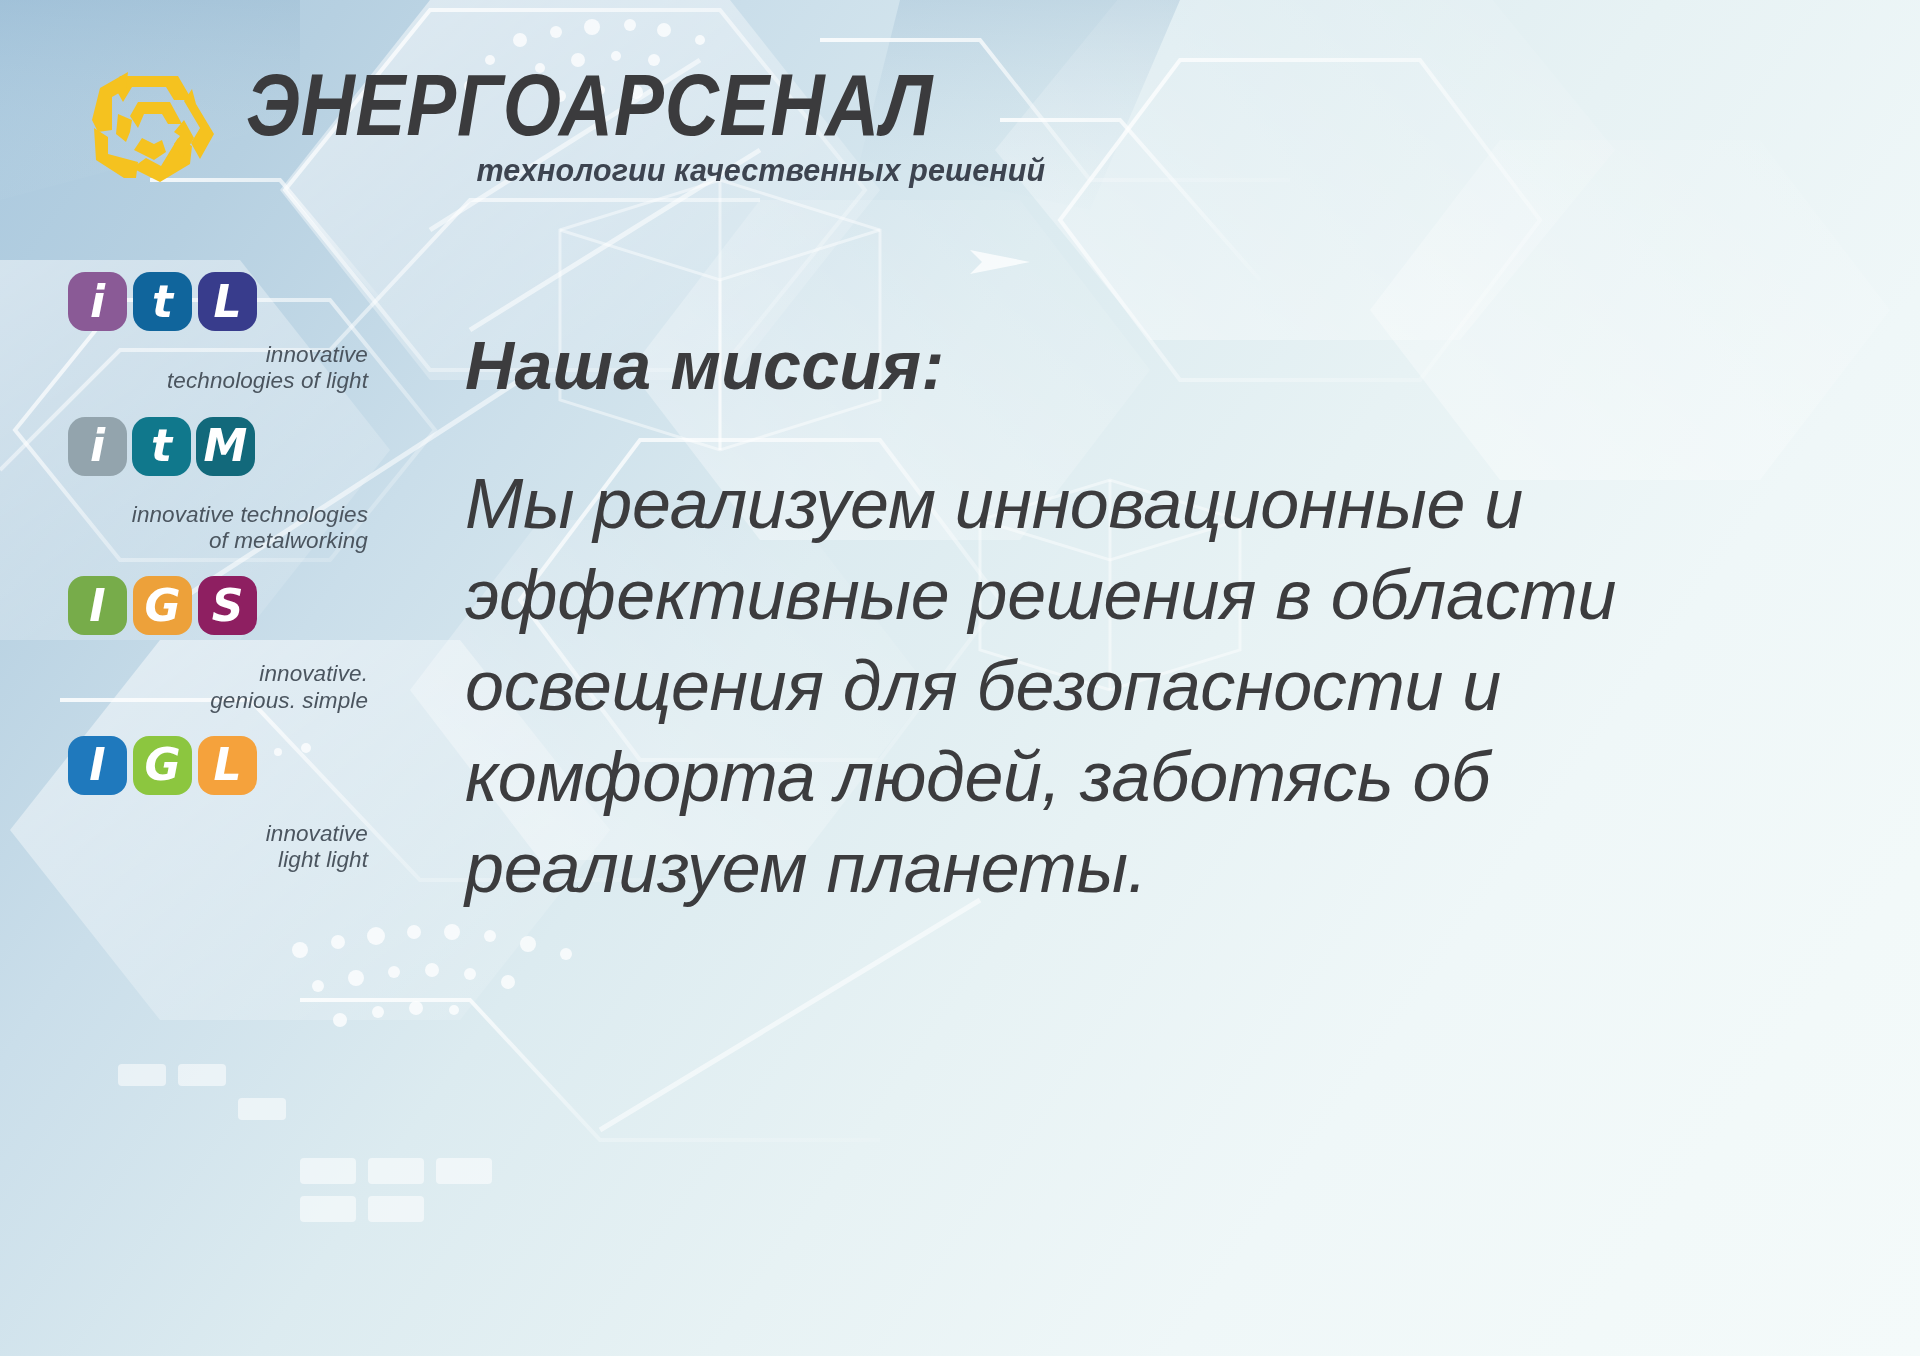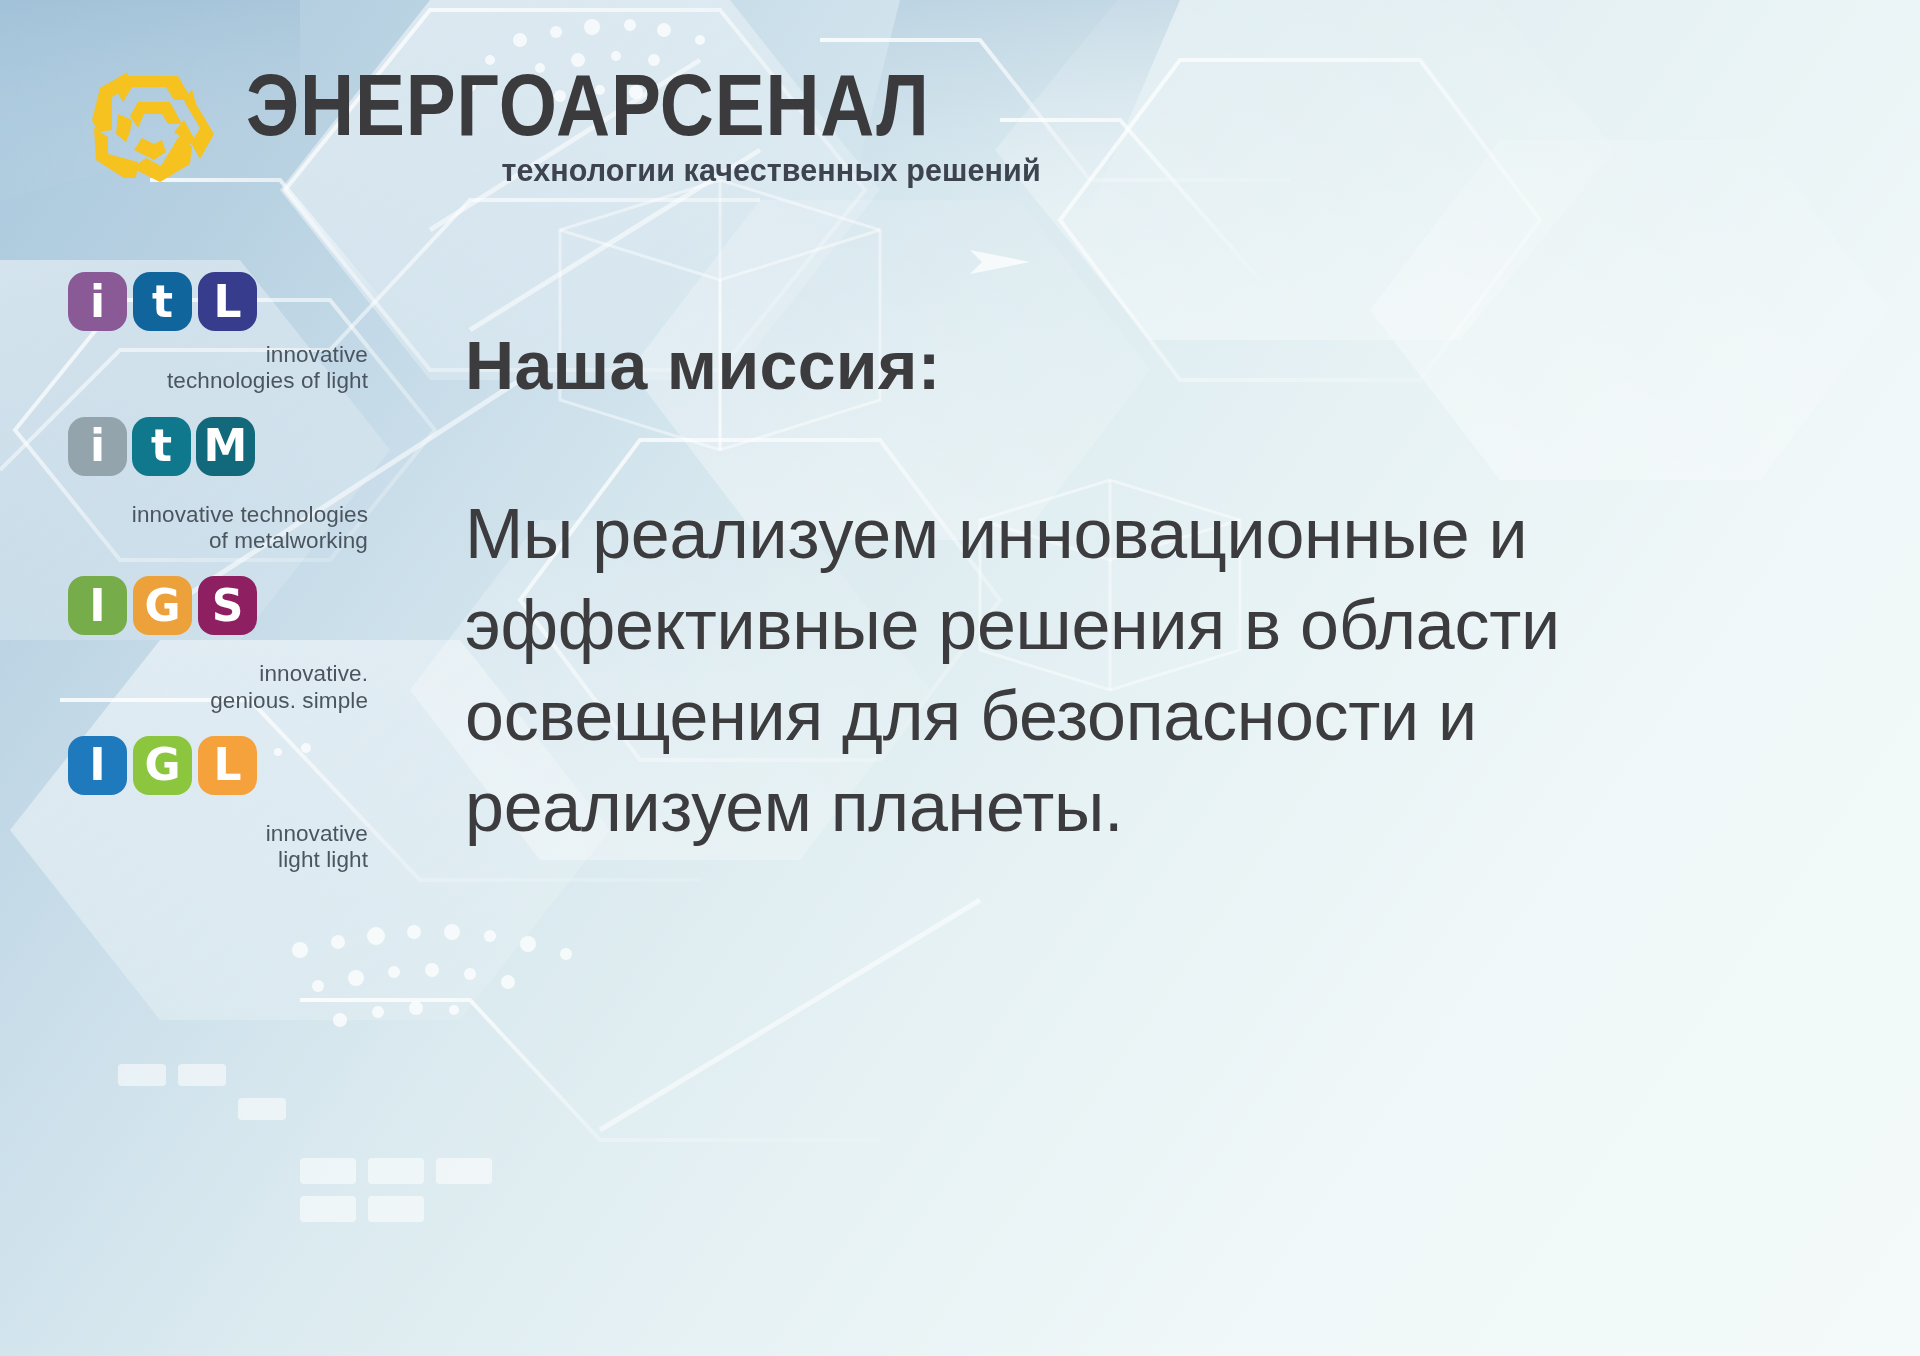--- a/index.html
+++ b/index.html
@@ -16,20 +16,21 @@
     font-family: "Liberation Sans", "DejaVu Sans", sans-serif;
     background: linear-gradient(125deg,
         #a9c8de 0%,
         #b6d0e1 12%,
         #cadeea 26%,
         #dcebf0 42%,
         #e7f2f4 58%,
         #eff7f8 74%,
         #f2f9f9 88%,
         #f4fafa 100%);
+    font-style: italic;
   }
 
   
   .bg-layer {
     position: absolute;
     inset: 0;
     pointer-events: none;
   }
   .bg-svg { position: absolute; inset: 0; width: 100%; height: 100%; }
 
@@ -118,21 +119,21 @@
     width: 1340px;
   }
   .mission-heading {
     font-size: 68px;
     font-weight: 700;
     color: #3c3c3e;
     letter-spacing: 0.3px;
     line-height: 1.05;
   }
   .mission-body {
-    margin-top: 88px;
+    margin-top: 58px;
     font-size: 70px;
     line-height: 1.30;
     color: #3c3c3e;
     font-weight: 400;
     letter-spacing: -0.3px;
   }
   .mission-body .line { display: block; white-space: nowrap; }
 </style>
 </head>
 <body>
@@ -336,17 +337,18 @@
     </div>
 
   </div>
 
   <div class="content">
     <div class="mission-heading">Наша миссия:</div>
     <div class="mission-body">
       <span class="line">Мы реализуем инновационные и</span>
       <span class="line">эффективные решения в области</span>
       <span class="line">освещения для безопасности и</span>
+      <span class="line">комфорта людей, заботясь об</span>
       <span class="line">реализуем планеты.</span>
     </div>
   </div>
 
 </div>
 
 </body></html>

